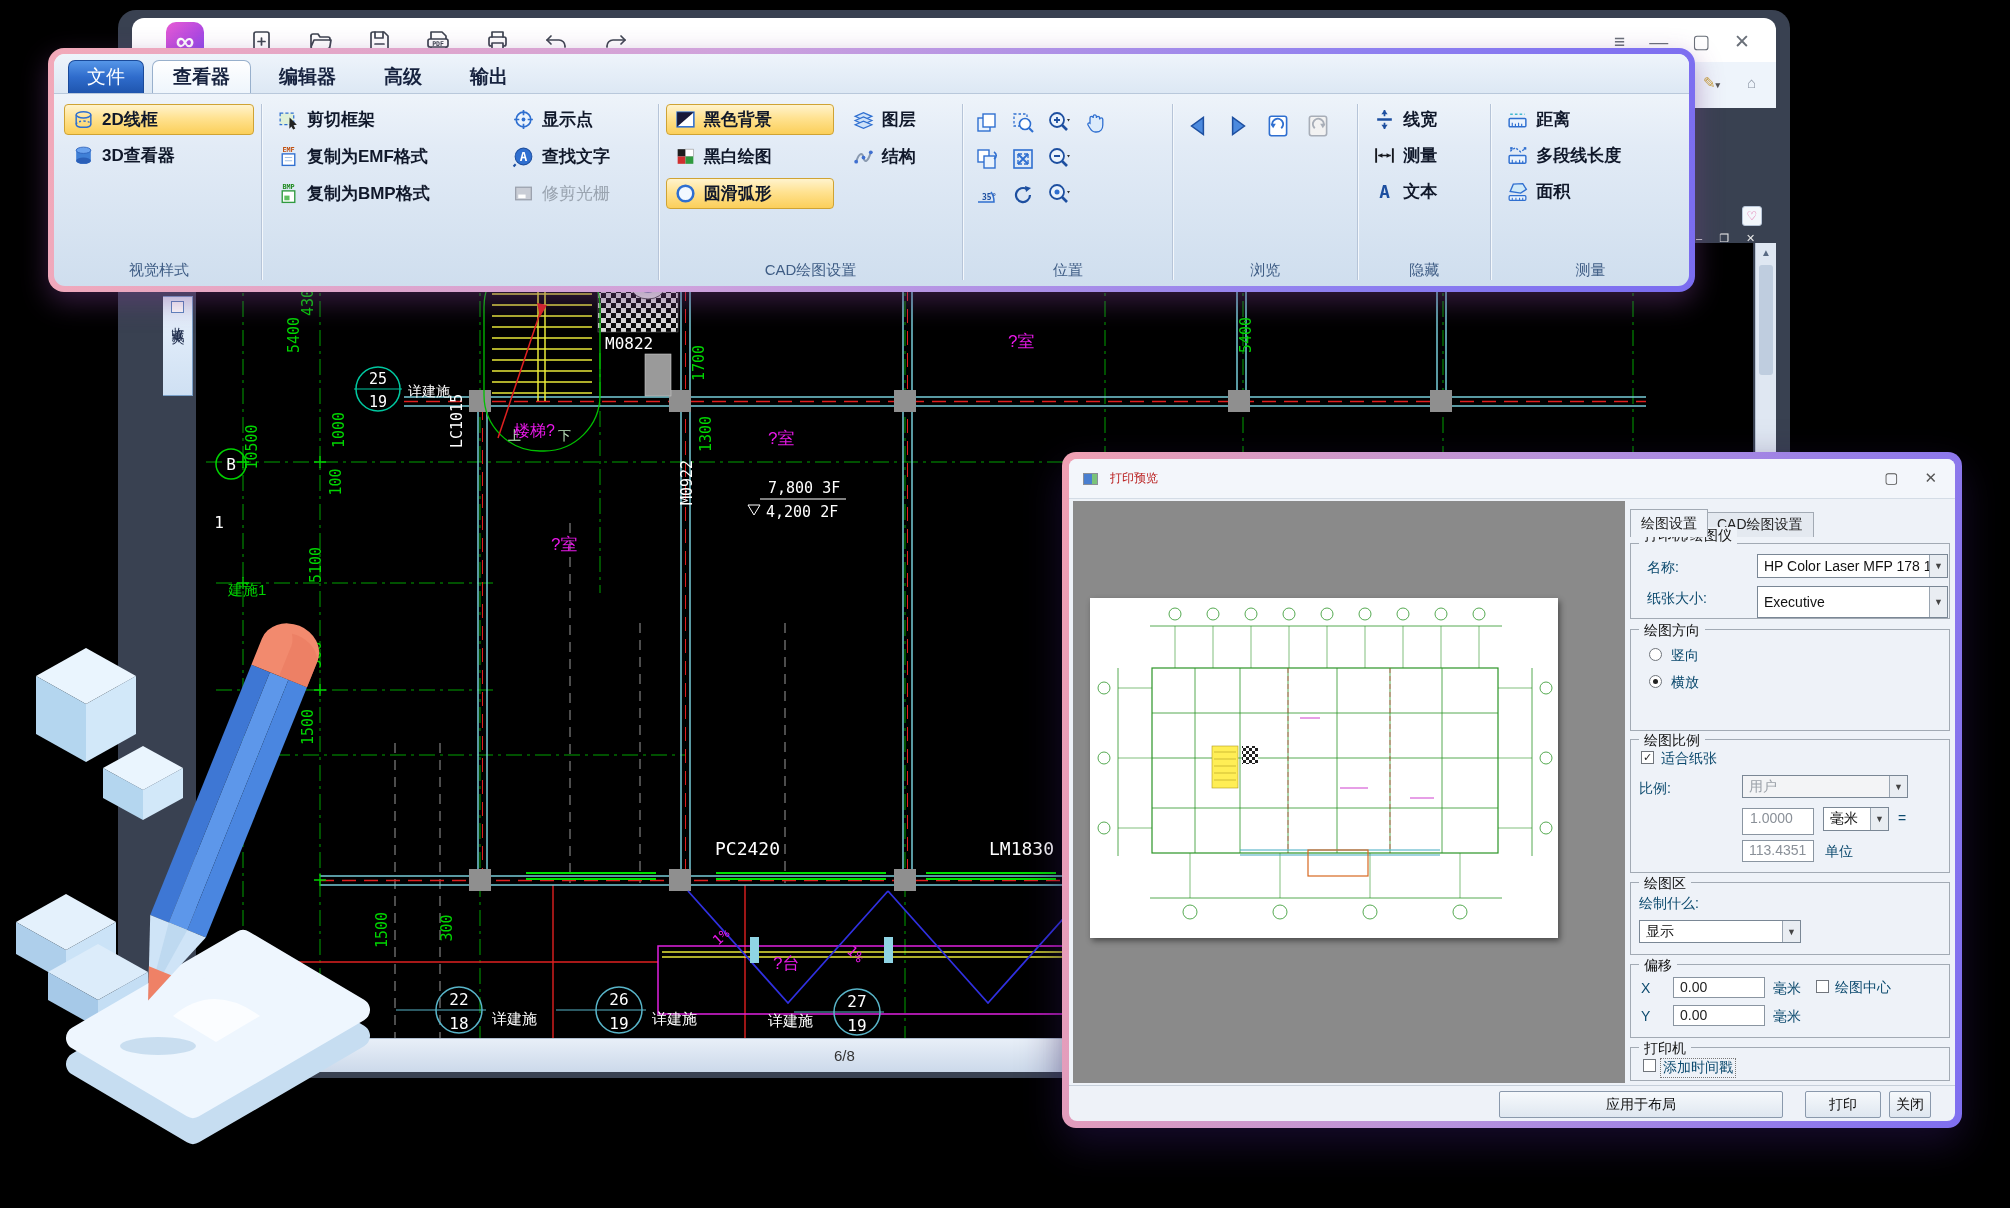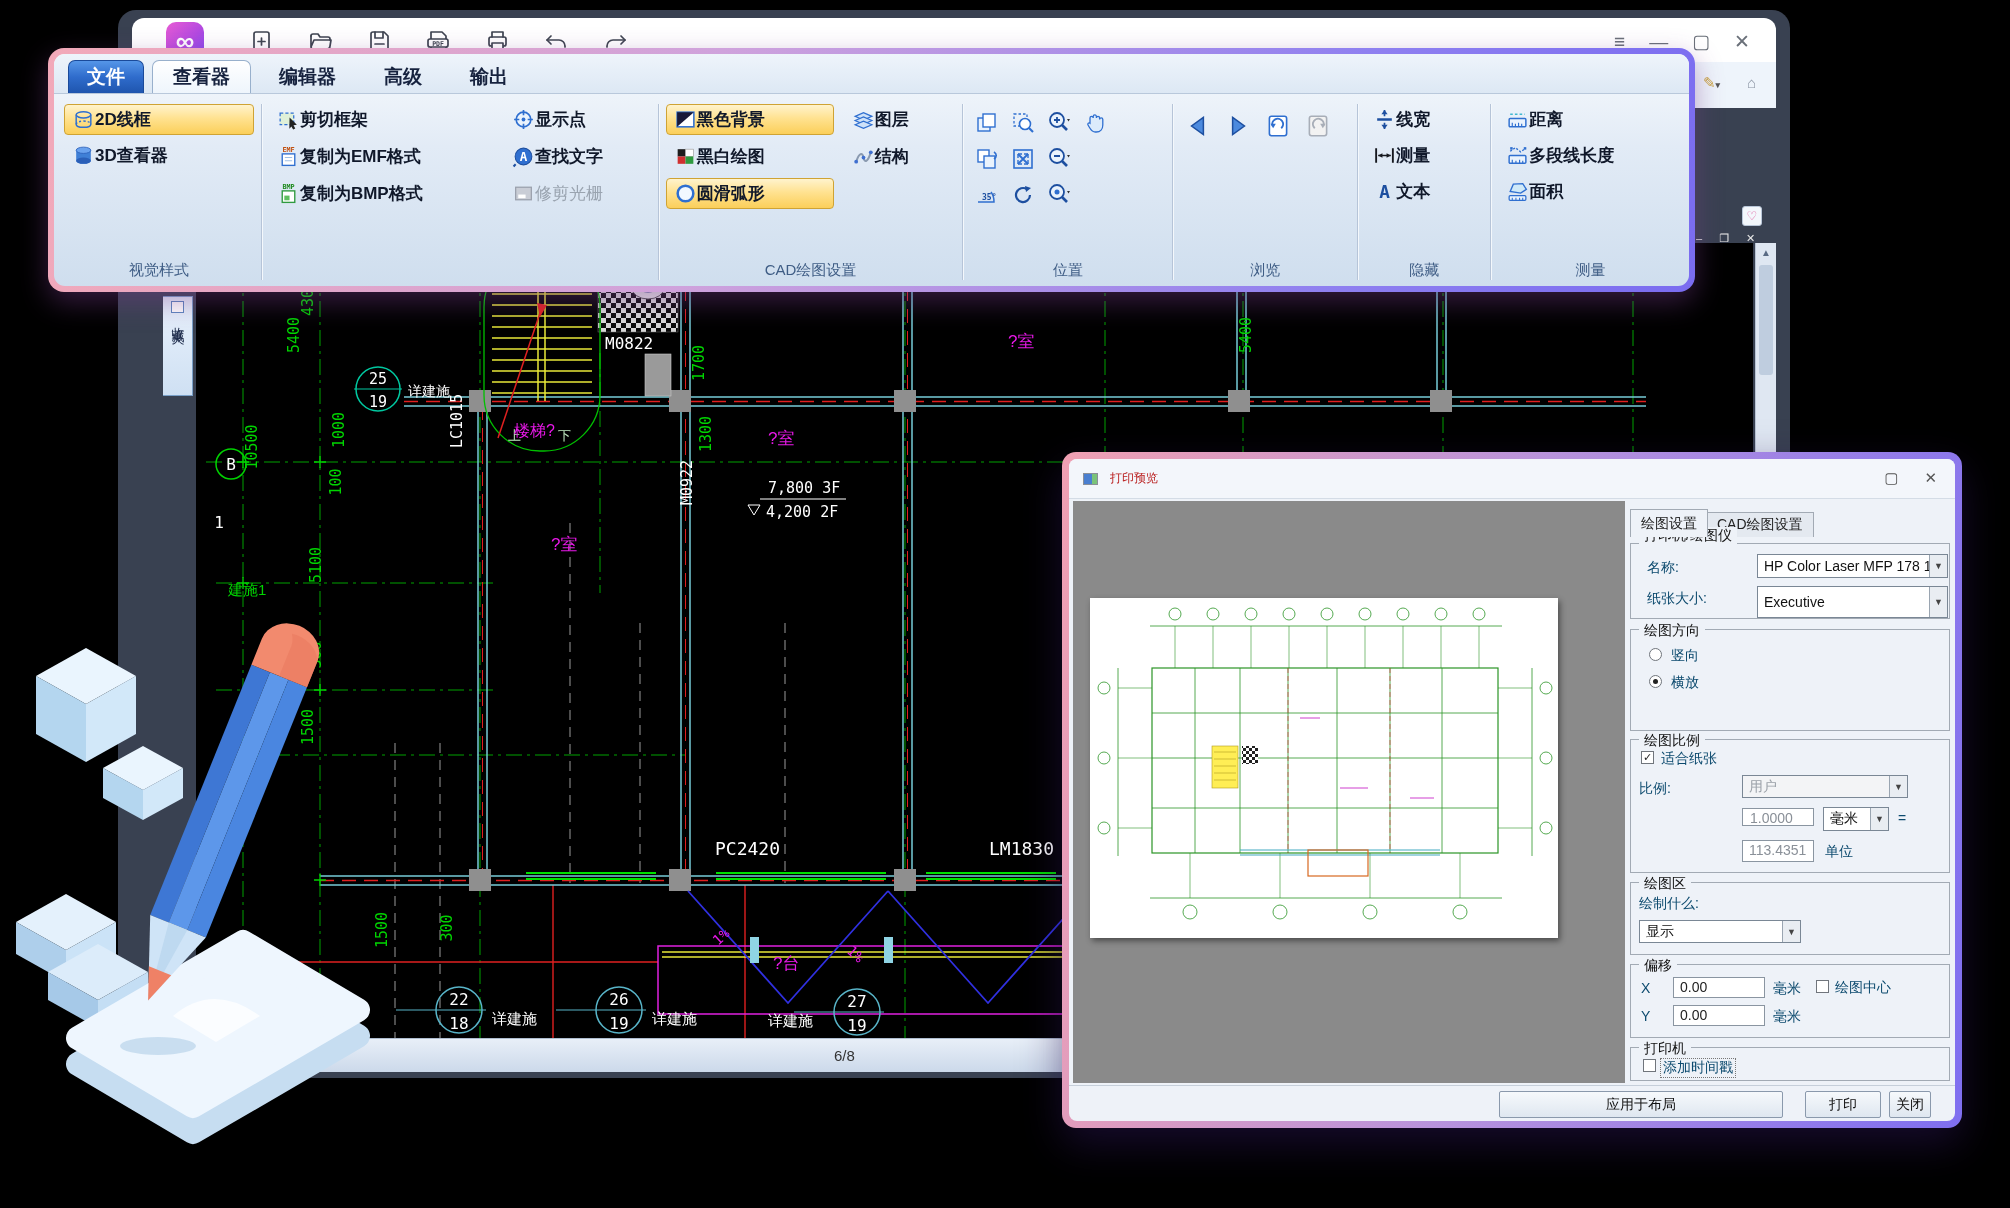--- a/index.html
+++ b/index.html
@@ -46,32 +46,32 @@
   #statusbar .page { position:absolute; left:702px; top:8px; font-size:15px; color:#333; }
 
   
   #ribbon { position:absolute; left:48px; top:48px; width:1647px; height:244px;
     background:linear-gradient(100deg,#f2a9b9 0%,#cfa2dc 40%,#8f80f0 78%,#7a6cf0 100%);
     border-radius:16px; padding:6px; box-shadow:0 10px 28px rgba(120,60,140,.45); }
   #ribbon-inner { width:100%; height:100%; border-radius:11px; overflow:hidden;
     background:linear-gradient(180deg,#f7fafd 0%,#e2ebf6 40%,#cfdeee 100%); display:flex; flex-direction:column; }
   #tab-row { height:40px; display:flex; align-items:flex-end; padding-left:14px; gap:8px;
     background:linear-gradient(180deg,#eef4fb,#dde8f4); border-bottom:1px solid #b9c8db; }
-  #file-tab { height:33px; padding:0 18px; display:flex; align-items:center; color:#fff; font-size:19px; font-weight:bold;
+  #file-tab { height:33px; padding:0 18px; display:flex; align-items:center; color:#fff; font-size:19px; font-weight:normal;
     background:linear-gradient(180deg,#5596e8 0%,#2f6ccc 50%,#1f55ae 100%); border:1px solid #1a4a9a;
     border-bottom:none; border-radius:7px 7px 0 0; }
   .rtab { height:33px; padding:0 20px; display:flex; align-items:center; font-size:19px; font-weight:bold; color:#16223e; }
   .rtab.active { background:linear-gradient(180deg,#ffffff,#eef5fc); border:1px solid #98b0cc; border-bottom:none;
     border-radius:7px 7px 0 0; }
   #ribbon-body { flex:1; display:flex; padding:6px 6px 2px 10px; }
   .rgroup { display:flex; flex-direction:column; }
   .rbody { flex:1; display:flex; flex-direction:column; justify-content:flex-start; gap:5px; padding-top:4px; }
   .rlabel { text-align:center; font-size:15px; color:#3f5d85; padding:3px 0 4px; }
   .rdiv { width:1px; background:#b6c4d8; margin:4px 7px; box-shadow:1px 0 0 #f4f8fc; }
-  .rbtn { display:flex; align-items:center; gap:0; padding:3px 7px; font-size:17px; font-weight:600; color:#10182a;
+  .rbtn { display:flex; align-items:center; gap:7px; padding:3px 7px; font-size:17px; font-weight:600; color:#10182a;
     border:1px solid transparent; border-radius:4px; white-space:nowrap; }
   .rbtn.hl { background:linear-gradient(180deg,#fff3cd 0%,#ffe291 45%,#fbcf5a 100%); border:1px solid #cfa334; }
   .rbtn.dis { color:#9aa4b0; font-weight:400; }
   .cols { display:flex; gap:10px; }
   .col { display:flex; flex-direction:column; gap:6px; }
   .ic { width:23px; height:23px; flex:none; }
   .icgrid { display:grid; grid-template-columns:repeat(4,34px); grid-auto-rows:34px; gap:2px; padding-top:2px; }
   .gcell { display:flex; align-items:center; justify-content:center; border-radius:3px; }
   .gcell svg { width:26px; height:26px; }
   .brow { display:flex; gap:12px; padding:8px 4px 0; }
@@ -811,21 +811,21 @@
 
       <div class="gbox" style="left:561px;top:280px;width:320px;height:134px;"></div>
       <span class="glab" style="left:570px;top:273px;">绘图比例</span>
       <span class="cb" style="left:572px;top:292px;">✓</span>
       <span class="pdlab" style="left:592px;top:291px;">适合纸张</span>
       <span class="pdlab" style="left:570px;top:321px;">比例:</span>
       <div class="combo dis" style="left:673px;top:316px;width:166px;height:23px;">
         <span class="cv">用户</span>
           <span class="ca">▼</span>
       </div>
-      <span class="field" style="left:673px;top:349px;width:72px;height:18px;color:#8a9098;padding-left:7px;">1.0000</span>
+      <span class="field" style="left:673px;top:349px;width:72px;height:27px;color:#8a9098;padding-left:7px;">1.0000</span>
       <div class="combo" style="left:754px;top:348px;width:66px;height:24px;">
         <span class="cv">毫米</span>
           <span class="ca">▼</span>
       </div>
       <span class="pdlab" style="left:829px;top:351px;">=</span>
       <span class="field" style="left:673px;top:381px;width:72px;height:22px;color:#8a9098;">113.4351</span>
       <span class="pdlab" style="left:756px;top:384px;">单位</span>
 
       <div class="gbox" style="left:561px;top:423px;width:320px;height:73px;"></div>
       <span class="glab" style="left:570px;top:416px;">绘图区</span>

